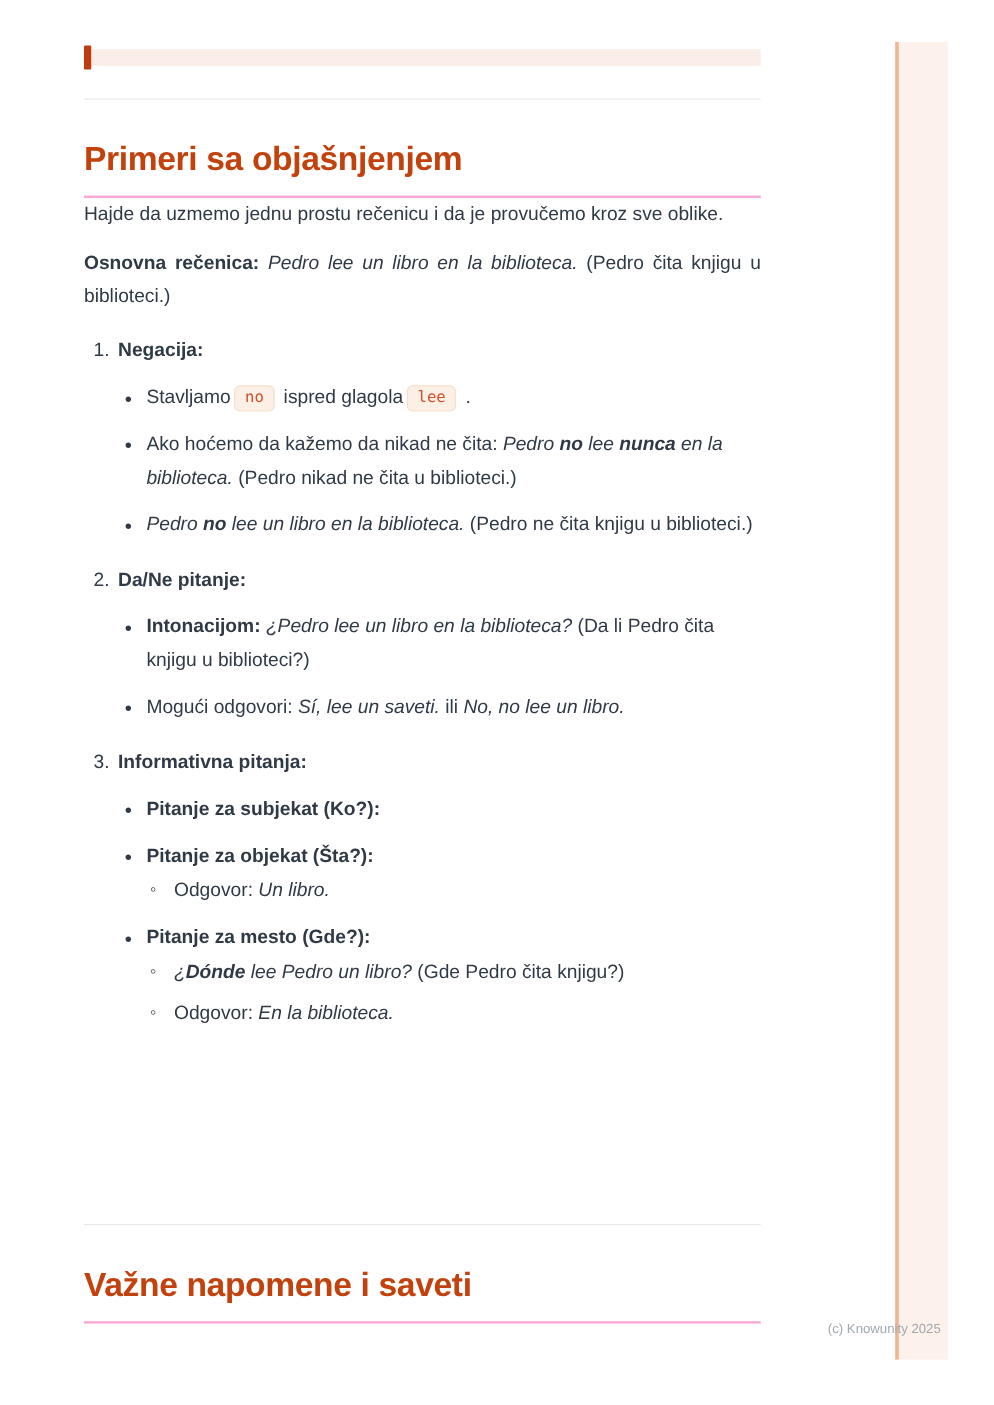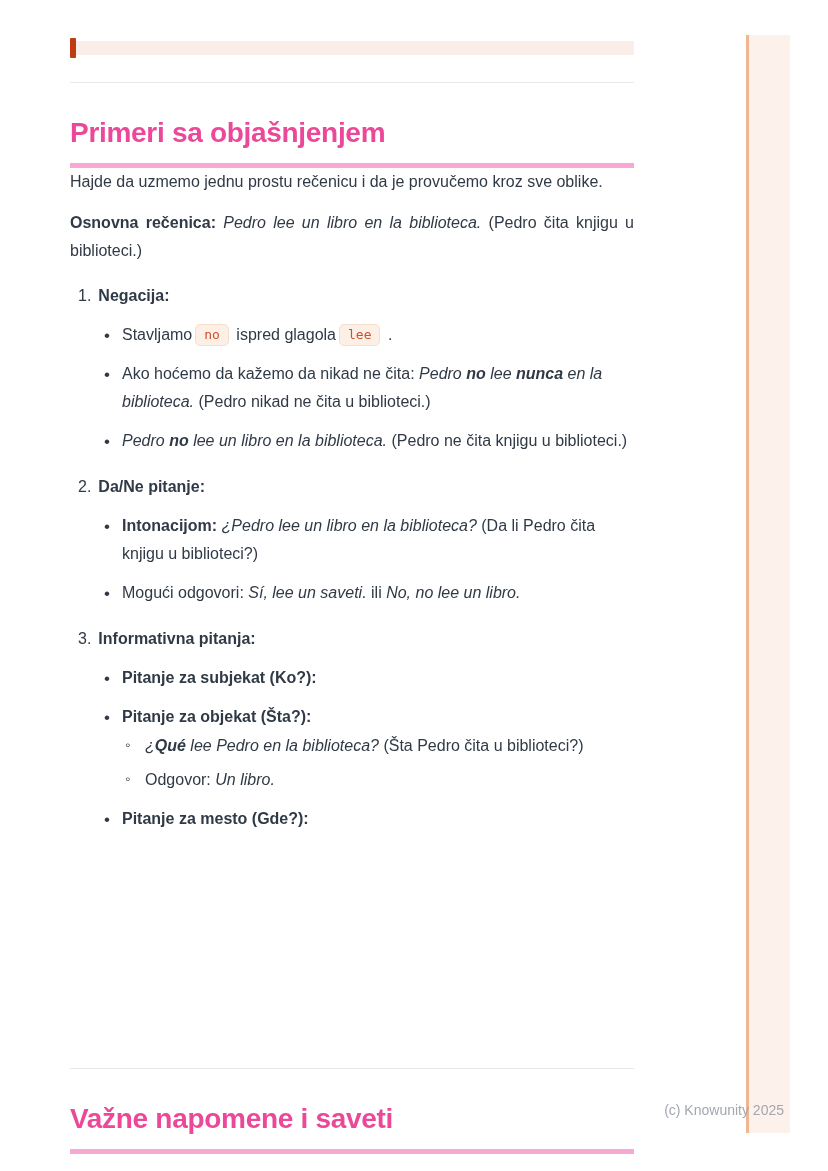--- a/index.html
+++ b/index.html
@@ -15,28 +15,28 @@
   }
   .content { position:absolute; left:70px; top:0; width:564px; }
 
   
   .top-bar { position:relative; margin-top:41px; height:14px; background:#fbeee8; }
   .top-bar-marker { position:absolute; left:0; top:-3px; width:6px; height:20px; background:#bf3b10; border-radius:1px; }
 
   hr.divider { border:none; border-top:1px solid #e8e8ea; margin-top:27px; }
 
   h1.accent {
-    color:#ec4899;
+    color:#c2410c;
     font-size:28px;
     line-height:1.2;
     font-weight:bold;
     letter-spacing:-0.3px;
     margin-top:33px;
     padding-bottom:13px;
-    border-bottom:5px solid #f9a8d4;
+    border-bottom:2px solid #f9a8d4;
   }
 
   p.intro { }
   p.base { margin-top:13px; text-align:justify; }
 
   .b { font-weight:bold; }
   .i { font-style:italic; }
   .chip {
     display:inline-block;
     font-family:"DejaVu Sans Mono", monospace;
@@ -63,26 +63,26 @@
     font-size:17px; color:#303a46;
   }
 
   ul.subs { list-style:none; margin-top:1px; }
   ul.subs > li.sub { position:relative; padding-left:23px; margin-bottom:6px; }
   ul.subs > li.sub::before {
     content:"◦"; position:absolute; left:3px; top:0;
     font-size:15px; color:#303a46;
   }
 
-  .bottom-section { position:absolute; left:70px; top:1020px; width:564px;margin-top:48px; }
+  .bottom-section { position:absolute; left:70px; top:1020px; width:564px; }
   .bottom-section hr.divider { margin-top:0; }
 
   .copyright {
     position:absolute; top:1101px; right:44px;
-    font-size:14px; line-height:1.4; color:#a2a8ae; z-index:3;
+    font-size:11px; line-height:1.4; color:#a2a8ae; z-index:3;
   }
 
   .right-stripe {
     position:absolute; left:746px; top:35px;
     width:44px; height:1098px;
     background:#fcf1eb;
     border-left:3px solid #efb691;
     z-index:1;
   }
 </style>
@@ -119,24 +119,26 @@
         <ul class="bullets">
           <li class="bullet"><span class="b">Intonacijom: </span><span class="i">¿Pedro lee un libro en la biblioteca?</span><span> (Da li Pedro čita knjigu u biblioteci?)</span></li>
           <li class="bullet"><span>Mogući odgovori: </span><span class="i">Sí, lee un saveti.</span><span> ili </span><span class="i">No, no lee un libro.</span></li>
         </ul>
       </li>
       <li class="section">
         <div class="sec-head"><span class="num">3.</span><span class="b">Informativna pitanja:</span></div>
         <ul class="bullets">
           <li class="bullet"><span class="b">Pitanje za subjekat (Ko?):</span></li>
           <li class="bullet"><span class="b">Pitanje za objekat (Šta?):</span><ul class="subs">
-              <li class="sub"><span class="i">¿</span><span class="b i">Qué</span><span class="i"> lee Pedro en la biblioteca?</span><span> (Šta Pedro čita u biblioteci?)</span></li>
               <li class="sub"><span>Odgovor: </span><span class="i">Un libro.</span></li>
             </ul></li>
-          <li class="bullet"><span class="b">Pitanje za mesto (Gde?):</span></li>
+          <li class="bullet"><span class="b">Pitanje za mesto (Gde?):</span><ul class="subs">
+              <li class="sub"><span class="i">¿</span><span class="b i">Dónde</span><span class="i"> lee Pedro un libro?</span><span> (Gde Pedro čita knjigu?)</span></li>
+              <li class="sub"><span>Odgovor: </span><span class="i">En la biblioteca.</span></li>
+            </ul></li>
         </ul>
       </li>
     </ol>
 
 </div>
 
 <div class="bottom-section">
   <hr class="divider">
   <h1 class="accent">Važne napomene i saveti</h1>
 </div>

